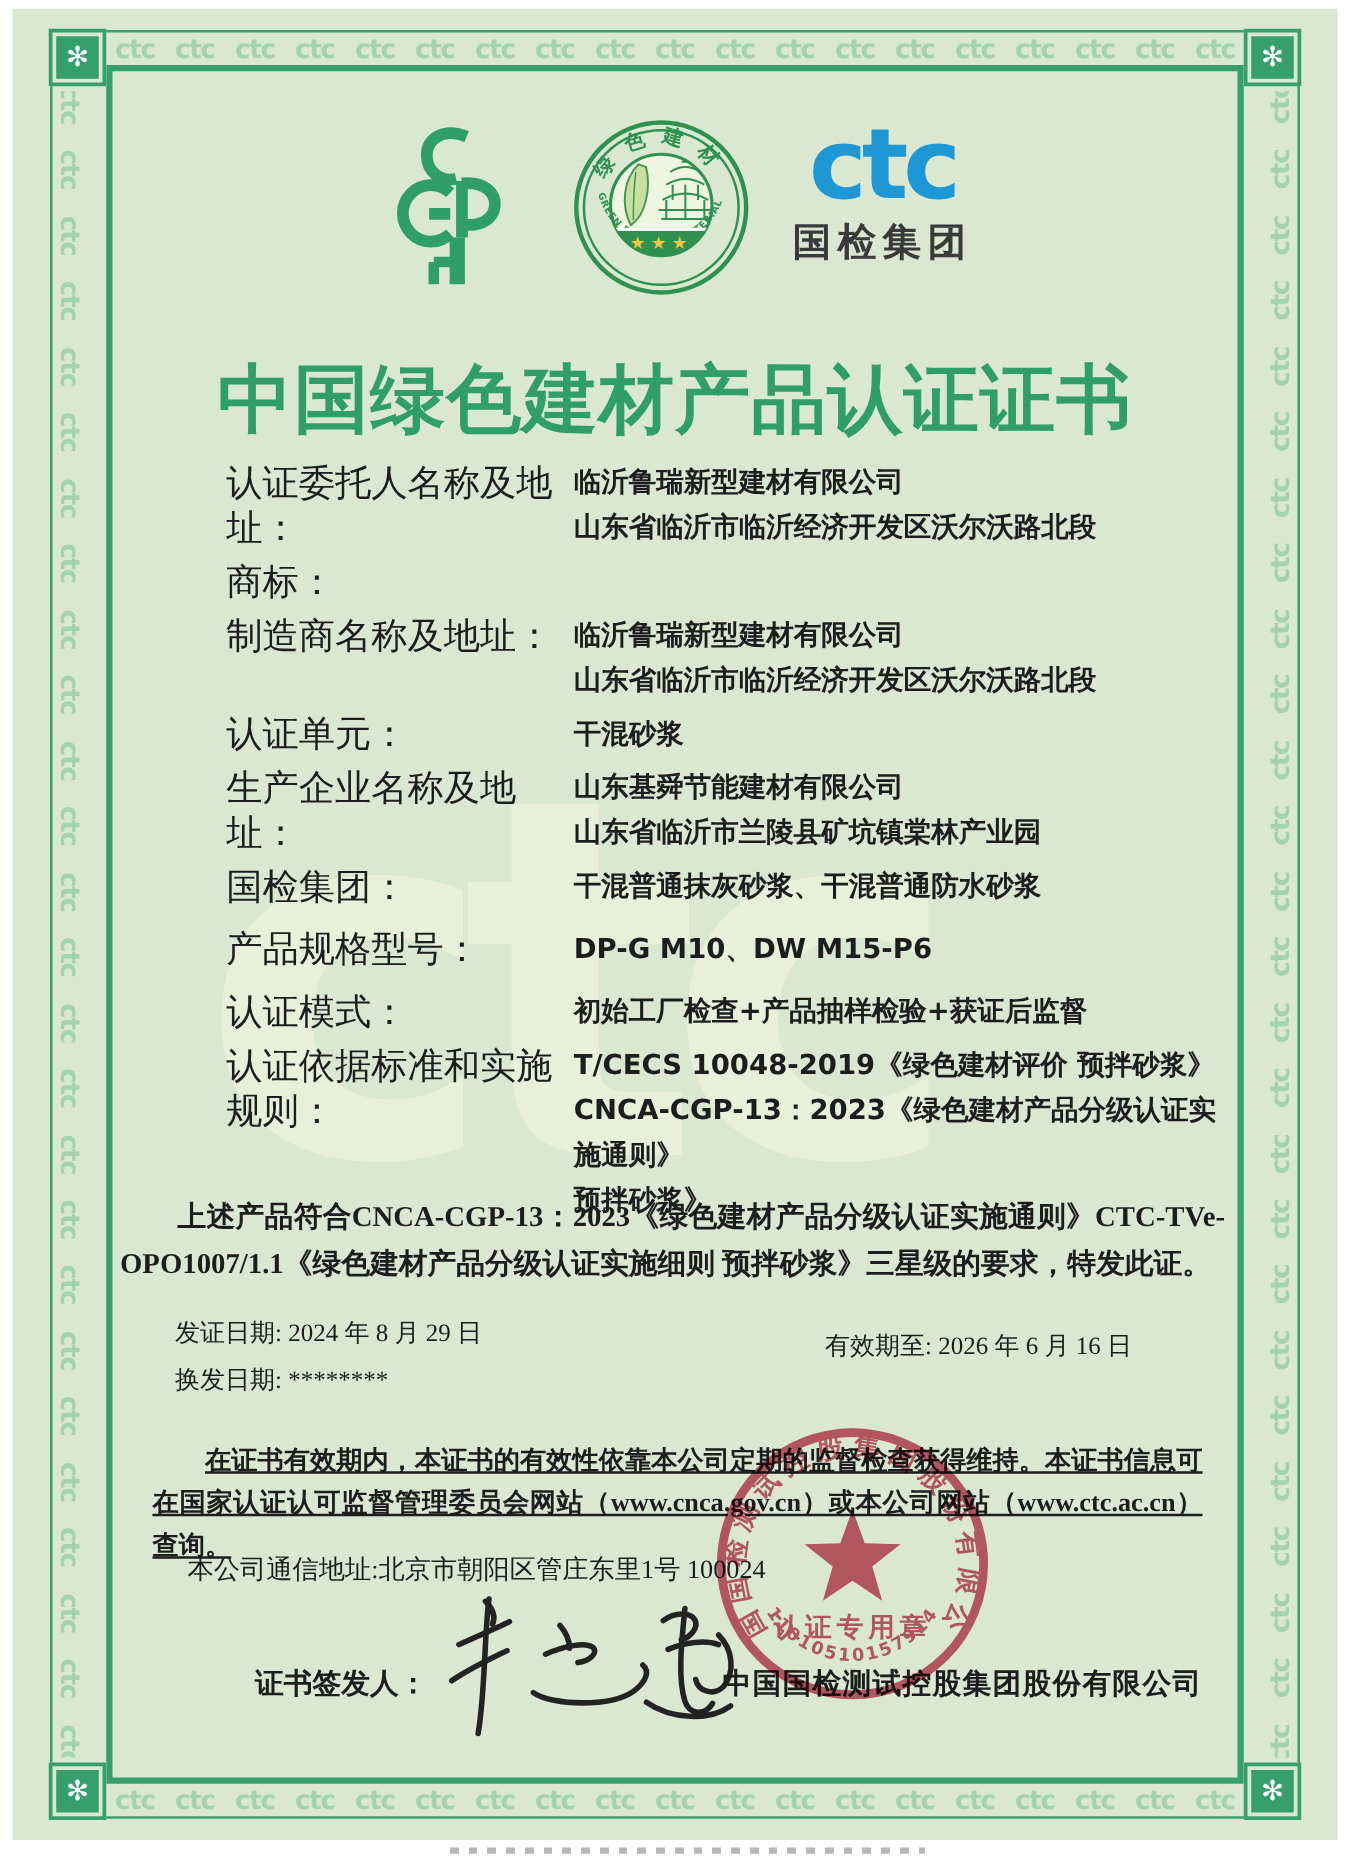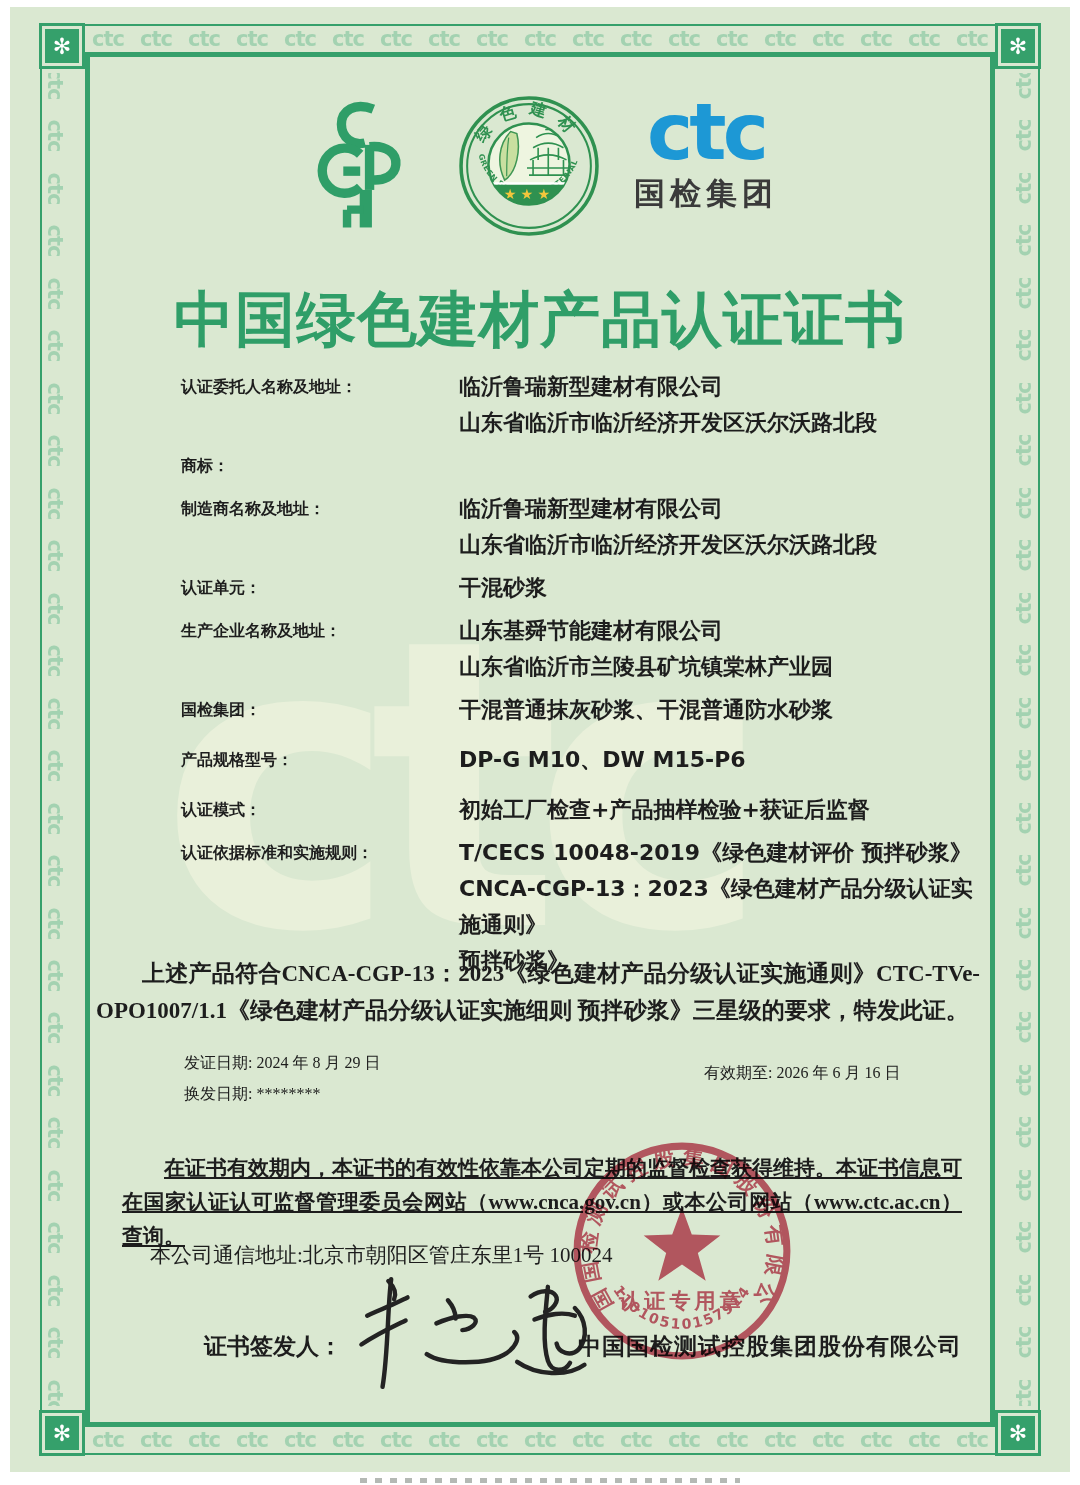--- a/index.html
+++ b/index.html
@@ -34,27 +34,27 @@
   .ctc-word{font-family:"DejaVu Sans",sans-serif;font-weight:bold;font-size:78px;line-height:.85;letter-spacing:-4px;color:#1d98d5;}
   .ctc-name{font-family:"DejaVu Sans",sans-serif;font-weight:bold;font-size:31px;color:#3a3a3a;letter-spacing:5px;margin-top:8px;}
 
   .title{position:absolute;top:183px;left:0;right:0;text-align:center;font-size:60px;font-weight:bold;color:#2f9e68;letter-spacing:1px;white-space:nowrap;}
 
   .certno{position:absolute;top:272px;left:0;right:0;text-align:center;font-size:25px;font-weight:bold;}
   .certno .num{font-family:"Liberation Serif",serif;letter-spacing:1px;}
 
   .fields{position:absolute;top:312px;left:85px;right:0;}
   .field-row{display:flex;margin-bottom:7px;}
-  .field-label{flex:0 0 278px;font-size:16px;font-weight:bold;line-height:36px;}
+  .field-label{flex:0 0 278px;font-size:29px;font-weight:normal;line-height:36px;}
   .field-lines{flex:1;font-family:"DejaVu Sans",sans-serif;font-size:22px;font-weight:bold;line-height:36px;}
   .field-row.sp{margin-top:14px;}
 
   .statement{position:absolute;top:898px;left:0;right:4px;font-size:23px;font-weight:bold;line-height:37px;text-align:justify;text-indent:2em;margin:0;}
 
-  .dates{position:absolute;top:996px;left:44px;right:0;font-size:16px;margin-left:44px;}
+  .dates{position:absolute;top:996px;left:44px;right:0;font-size:20px;}
   .dates .row2{margin-top:10px;}
   .valid{position:absolute;left:520px;top:10px;}
 
   .notice{position:absolute;top:1080px;left:12px;right:8px;font-size:21px;font-weight:bold;line-height:34px;text-align:justify;text-indent:2em;margin:14px;text-decoration:underline;}
   .address{position:absolute;top:1184px;left:12px;right:0;font-size:21px;font-weight:normal;text-indent:2em;}
 
   .sign-row{position:absolute;top:1222px;left:0;right:0;height:160px;}
   .sign-label{position:absolute;left:108px;top:52px;font-size:23px;font-weight:bold;}
   .signature{position:absolute;left:250px;top:-14px;}
   .company{position:absolute;left:482px;top:52px;font-size:23px;font-weight:bold;letter-spacing:1px;}

